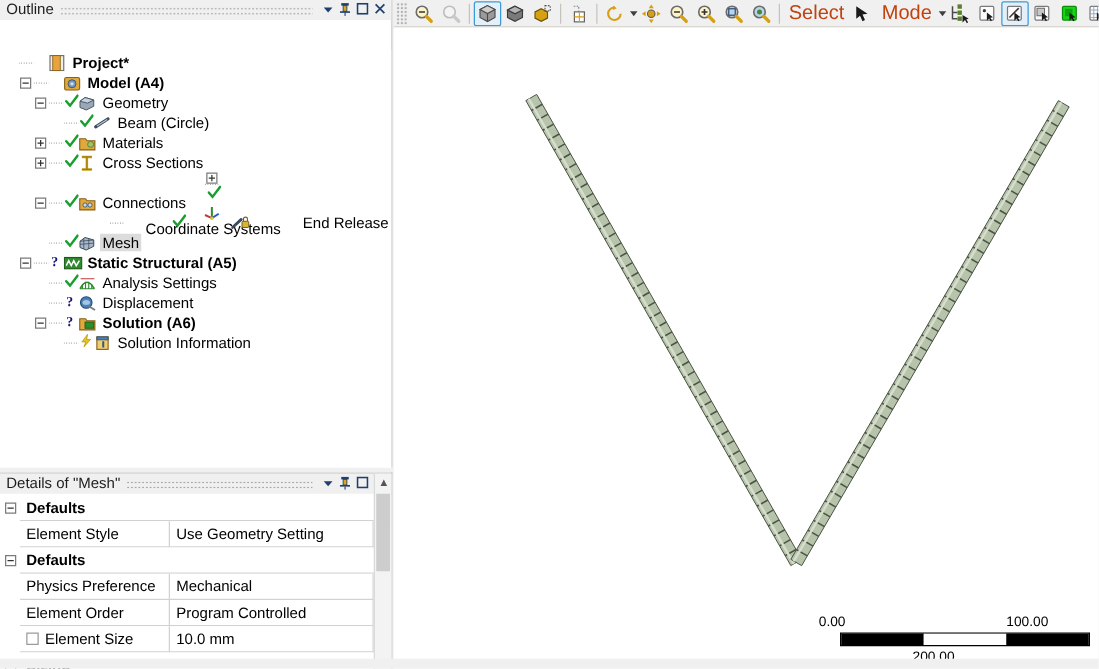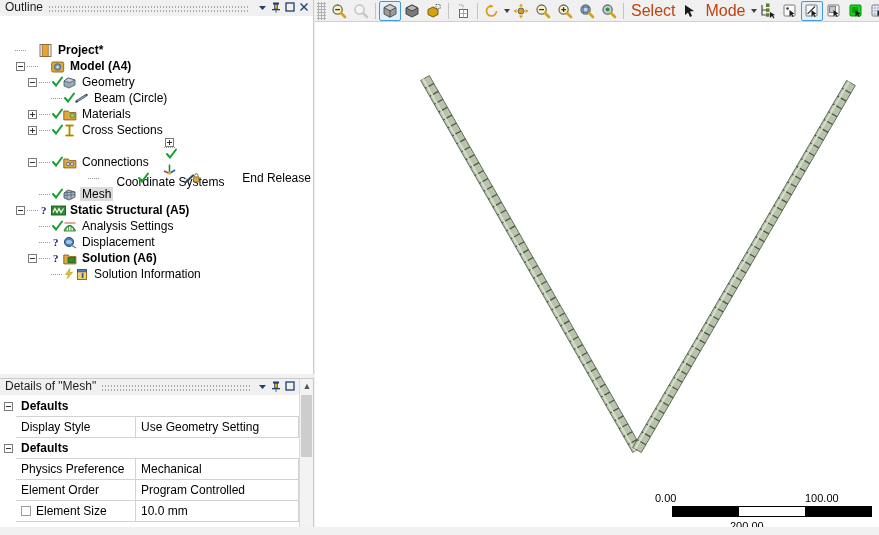--- a/index.html
+++ b/index.html
@@ -674,21 +674,21 @@
     <div id="dtable">
         <div class="drow">
           <div class="dexp">
             <span class="box"></span>
           </div>
           <div class="dcat">Defaults</div>
         </div>
         <div class="drow">
           <div class="dexp"></div>
           <div class="dkey">
-            <span>Display Style</span>
+            <span>Element Style</span>
           </div>
           <div class="dval">Use Geometry Setting</div>
         </div>
         <div class="drow">
           <div class="dexp">
             <span class="box"></span>
           </div>
           <div class="dcat">Defaults</div>
         </div>
         <div class="drow">

